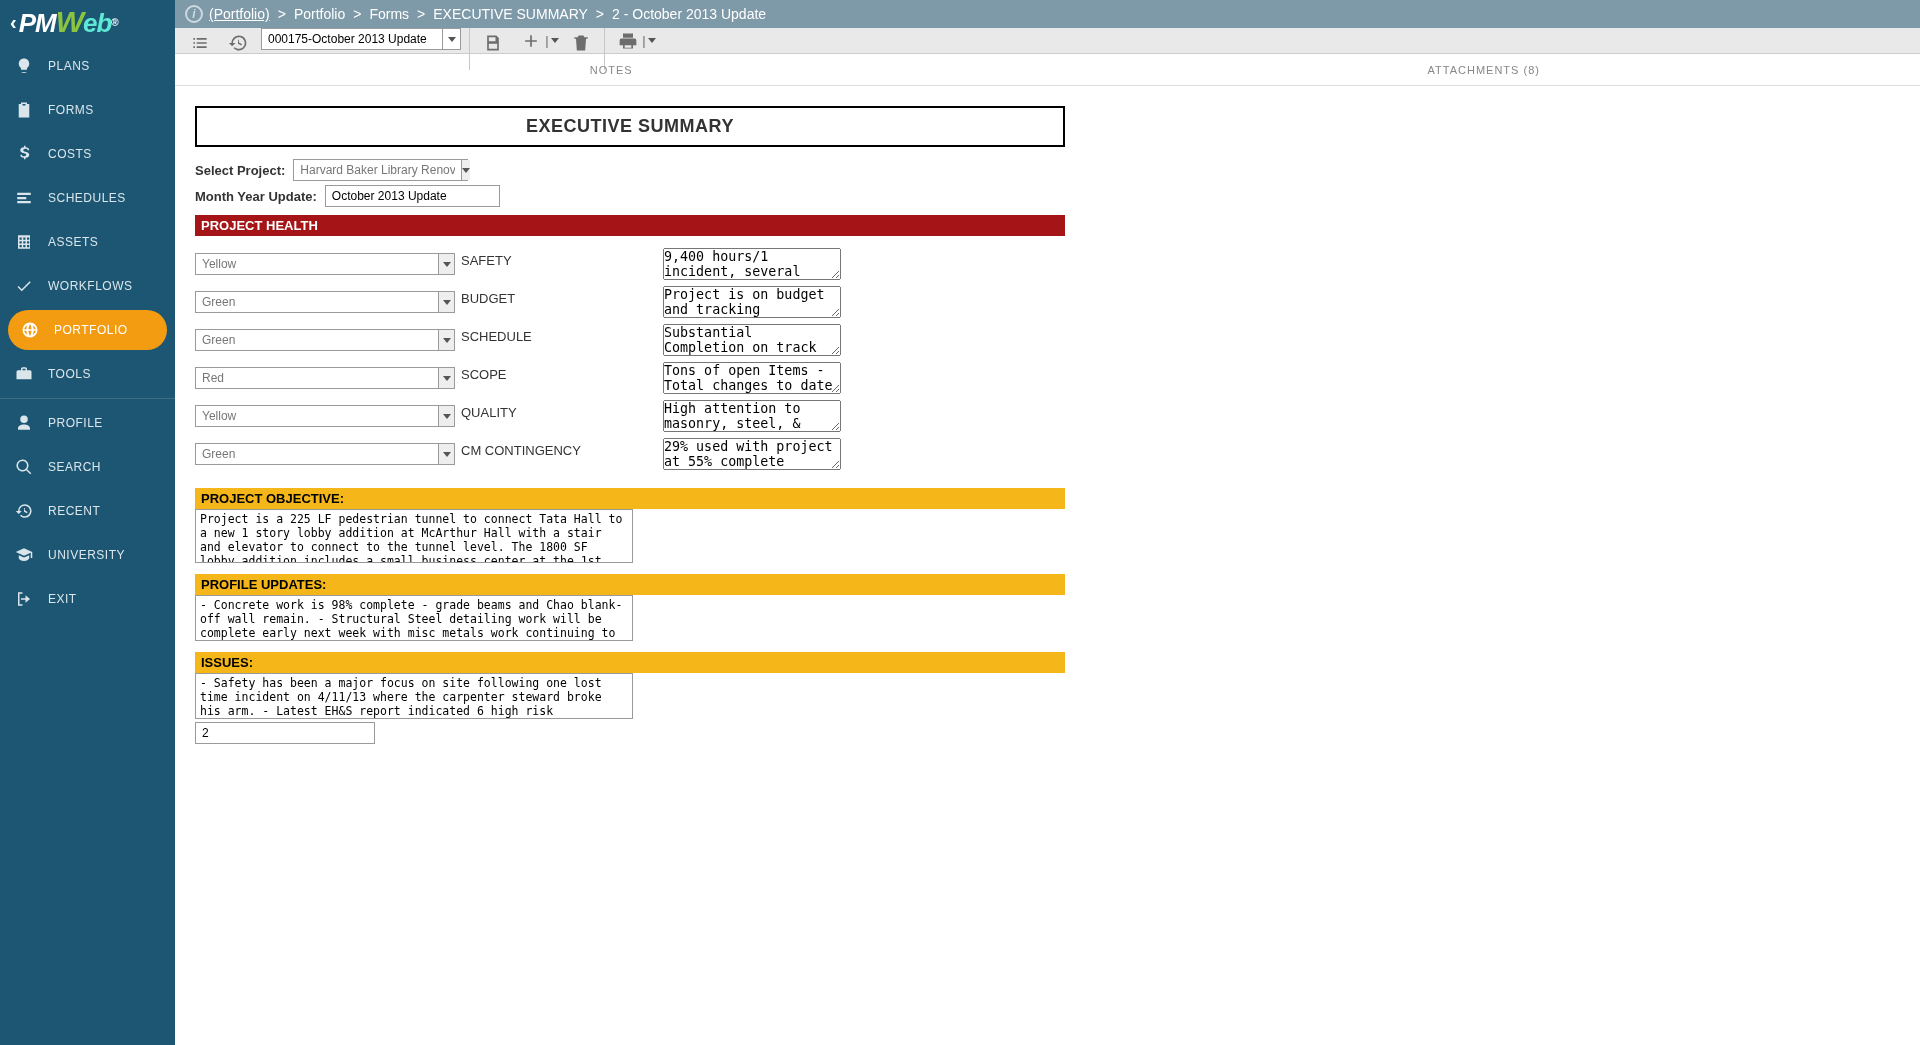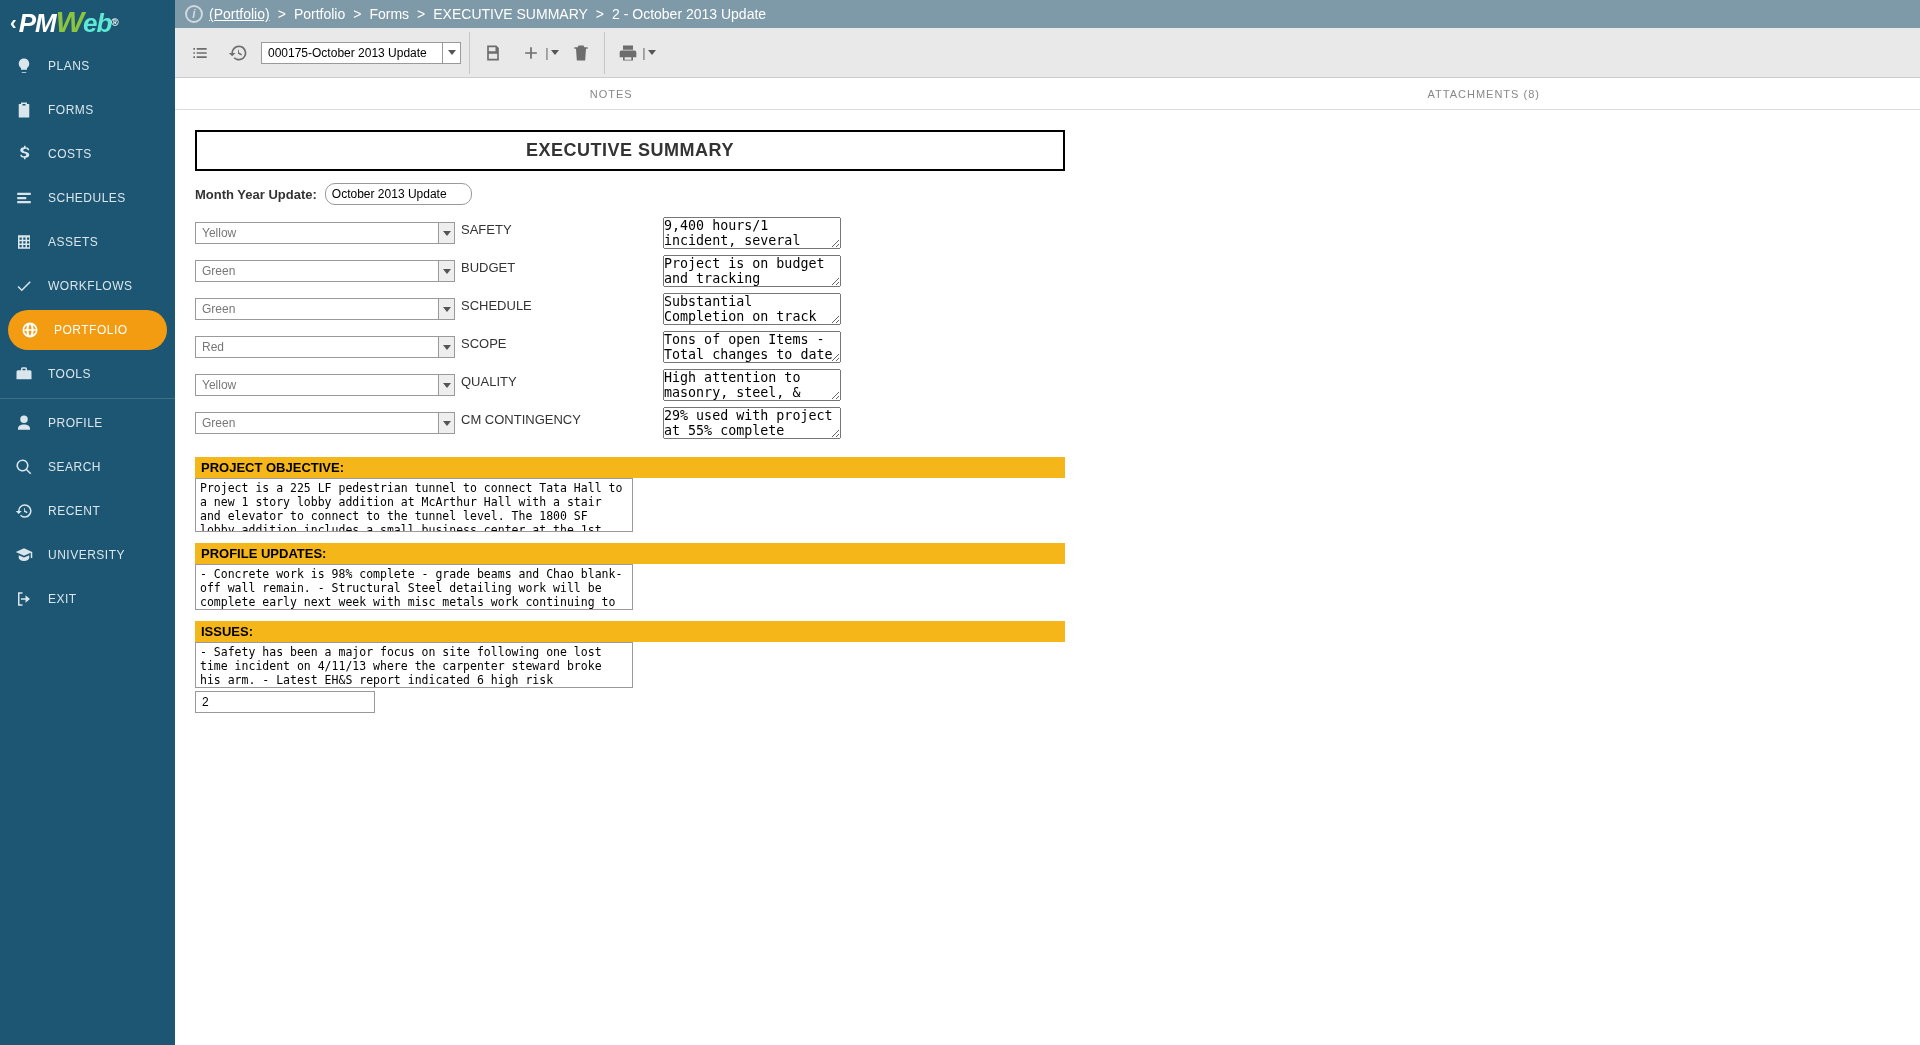--- a/index.html
+++ b/index.html
@@ -43,22 +43,22 @@
   .topbar .info-icon {
     width: 18px; height: 18px; border: 2px solid #cfd9df; border-radius: 50%;
     display: inline-flex; align-items: center; justify-content: center;
     color: #cfd9df; font-weight: bold; font-style: italic; font-size: 12px;
   }
   .topbar .crumb-link { text-decoration: underline; cursor: pointer; color:#fff; }
   .topbar .sep { margin: 0 2px; }
 
   
   .toolbar {
-    margin-left: 175px; height: 50px; background: #e9e9e9; border-bottom: 1px solid #ccc;
-    display: flex; align-items: center; padding: 0 10px; gap: 8px;
+    margin-left: 175px; height: 26px; background: #e9e9e9; border-bottom: 1px solid #ccc;
+    display: flex; padding: 0 10px; gap: 8px;
   }
   .tool-btn {
     width: 30px; height: 30px; display: inline-flex; align-items: center; justify-content: center;
     cursor: pointer; color: #6d6d6d;
   }
   .tool-btn svg { width: 20px; height: 20px; fill: currentColor; }
   .tool-sep { width: 1px; background: #c7c7c7; height: 42px; }
   .tool-select {
     display: flex; align-items: center; border: 1px solid #9a9a9a; background: #fff;
     height: 22px; min-width: 200px;
@@ -308,24 +308,34 @@
     </div>
   <div class="tab">
       <span>ATTACHMENTS (8)</span>
     </div>
 </div>
 
 <div class="main">
   <div class="title-box">EXECUTIVE SUMMARY</div>
 
   <div class="field-row">
+    <label>Select Project:</label>
+    <div class="combo" style="width:175px">
+      <input value="Harvard Baker Library Renov" style="">
+      <span class="dd">
+          <span class="tri"></span>
+        </span>
+    </div>
+  </div>
+  <div class="field-row">
     <label>Month Year Update:</label>
-    <input class="text-input" style="width: 147px; border-radius: 10px;" value="October 2013 Update">
-  </div>
-
+    <input class="text-input" style="width: 175px;" value="October 2013 Update">
+  </div>
+
+  <div class="section-bar">PROJECT HEALTH</div>
 
   <div class="health-grid">
 
     <div class="health-pair">
       <div class="left-stack">
         <div class="combo">
           <input value="Yellow" style="">
           <span class="dd">
               <span class="tri"></span>
             </span>

